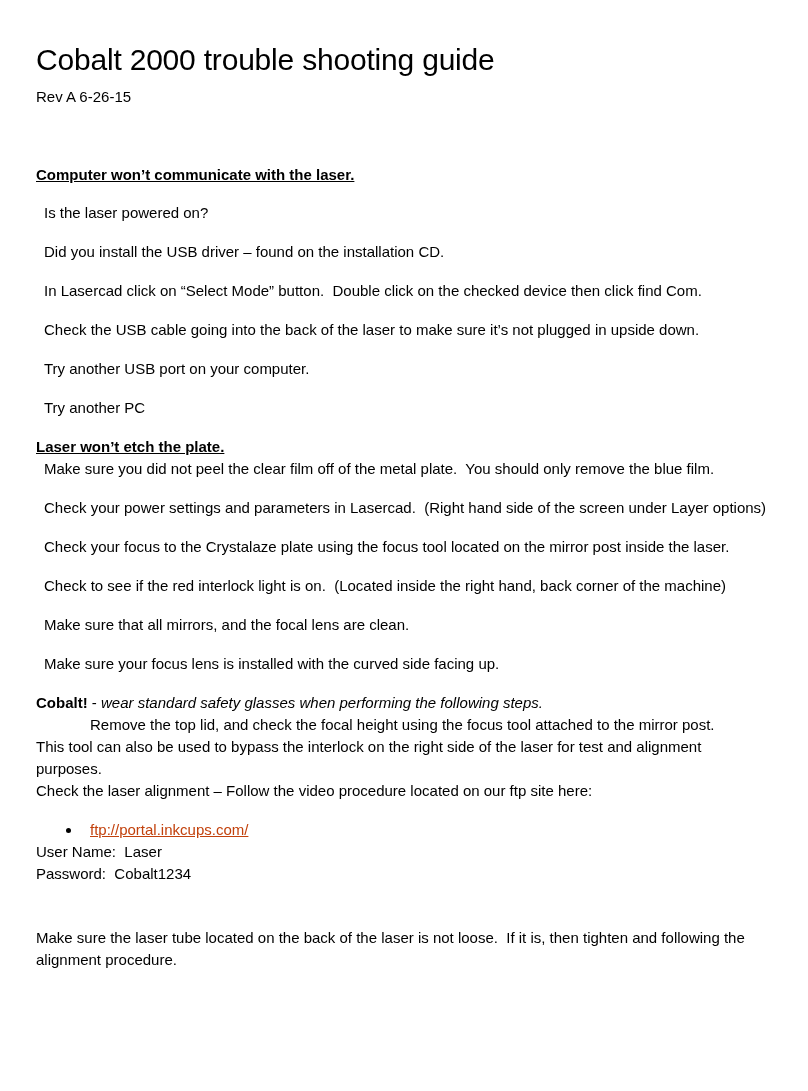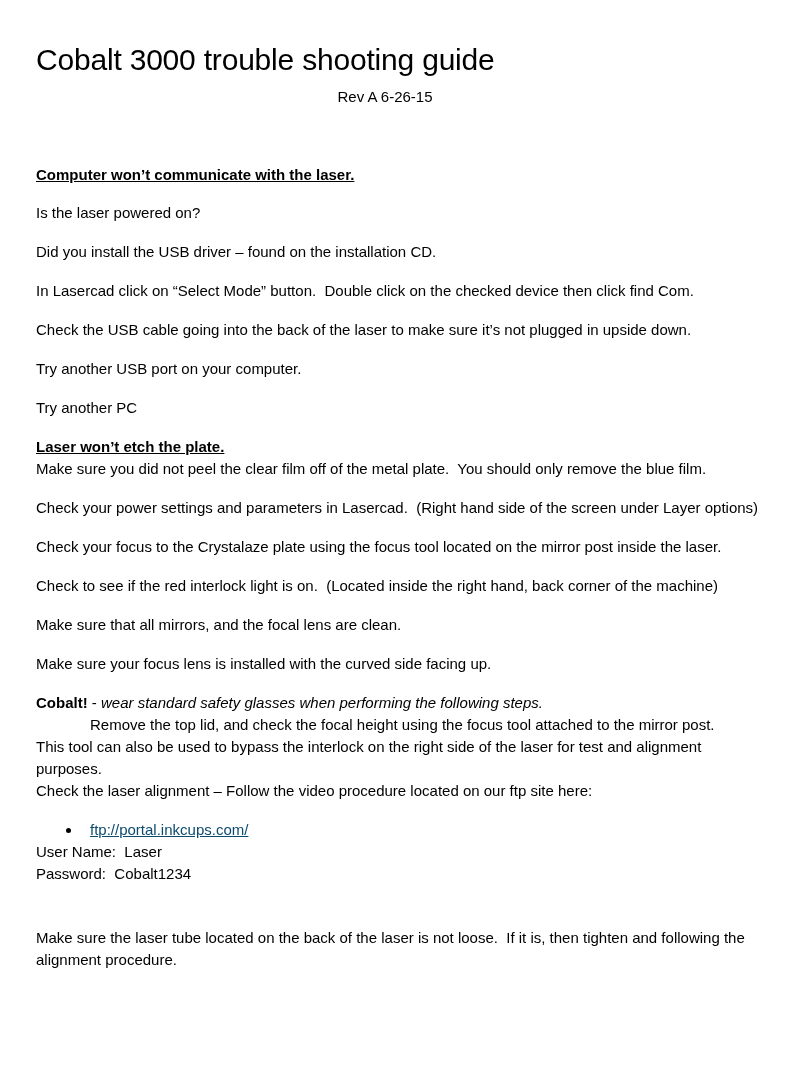--- a/index.html
+++ b/index.html
@@ -21,34 +21,34 @@
     line-height: 22px;
   }
   .doc-title {
     font-size: 30px;
     line-height: 36px;
     font-weight: 400;
     margin: 0 0 8px 0;
     letter-spacing: -0.2px;
   }
   .rev-line {
-    text-align: center;
+    text-align: left;
     margin: 0;
     padding-right: 36px;
   }
   .section-heading {
     font-weight: 700;
     text-decoration: underline;
     margin: 56px 0 16px 0;
   }
   .section-heading.tight-after {
     margin: 16px 0 0 0;
   }
   p.para {
-    margin: 0 0 17px 0;
+    margin: 0 0 17px 8px;
     white-space: pre-wrap;
   }
   p.para.tight {
     margin: 0;
   }
   p.para.closing {
     margin: 42px 0 0 0;
   }
   .danger-label {
     font-weight: 700;
@@ -63,31 +63,31 @@
   ul.link-list {
     margin: 17px 0 0 0;
     padding: 0 0 0 46px;
     list-style: disc;
   }
   ul.link-list li {
     padding-left: 8px;
     margin: 0;
   }
   a.ftp-link {
-    color: #0c4a6e;
+    color: #c2410c;
     text-decoration: underline;
     cursor: pointer;
   }
 </style>
 </head>
 <body>
 
 <div class="page">
 
-  <h1 class="doc-title">Cobalt 3000 trouble shooting guide</h1>
+  <h1 class="doc-title">Cobalt 2000 trouble shooting guide</h1>
   <p class="para tight rev-line">Rev A 6-26-15</p>
 
   <p class="section-heading">Computer won’t communicate with the laser.</p>
 
   <p class="para">Is the laser powered on?</p>
   <p class="para">Did you install the USB driver – found on the installation CD.</p>
   <p class="para">In Lasercad click on “Select Mode” button.  Double click on the checked device then click find Com.</p>
   <p class="para">Check the USB cable going into the back of the laser to make sure it’s not plugged in upside down.</p>
   <p class="para">Try another USB port on your computer.</p>
   <p class="para">Try another PC</p>

